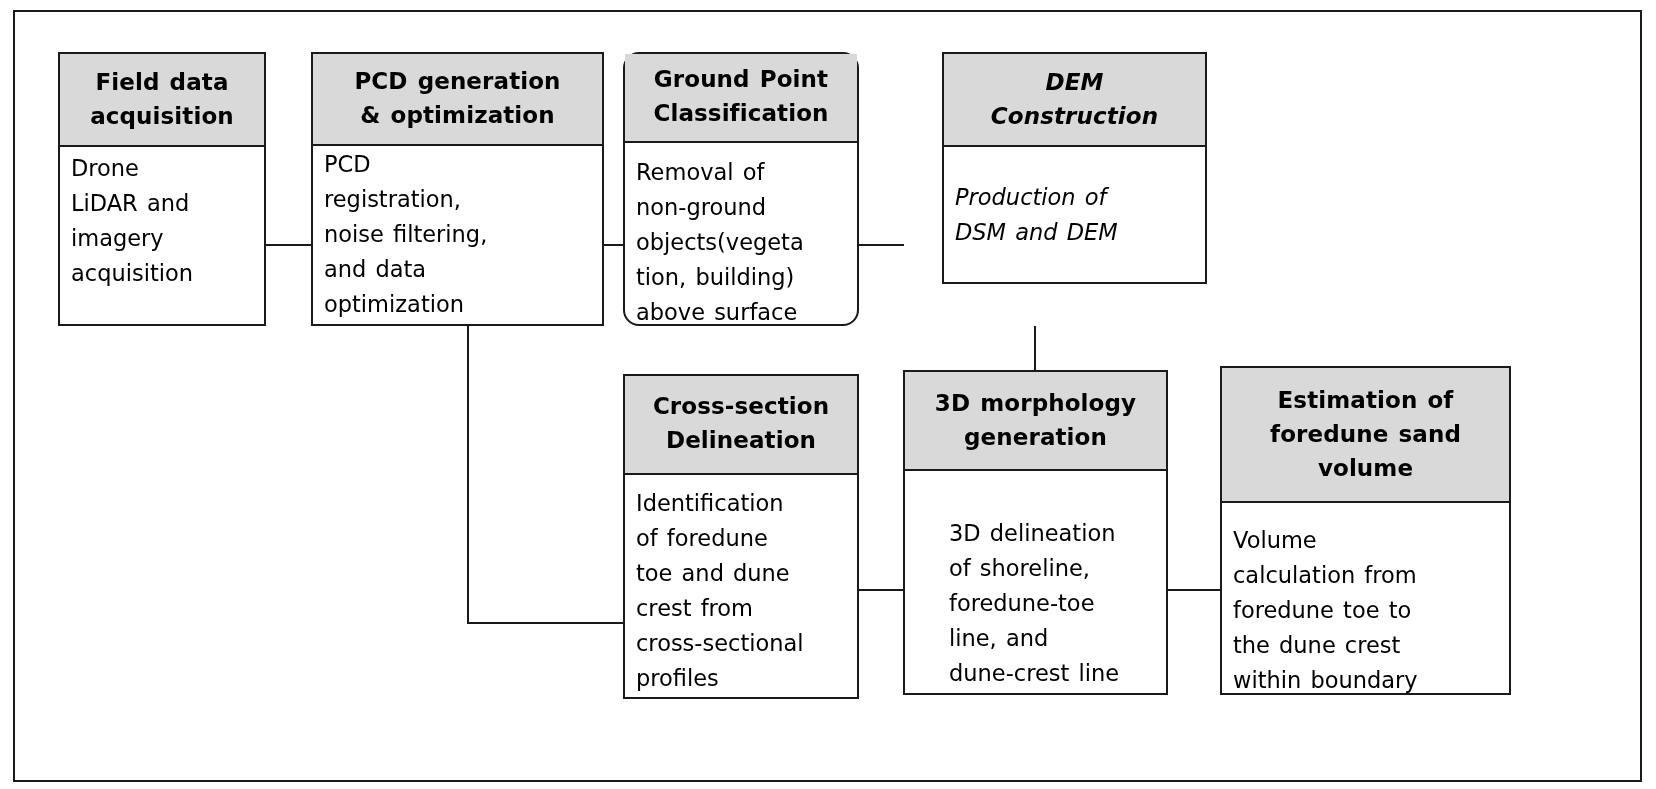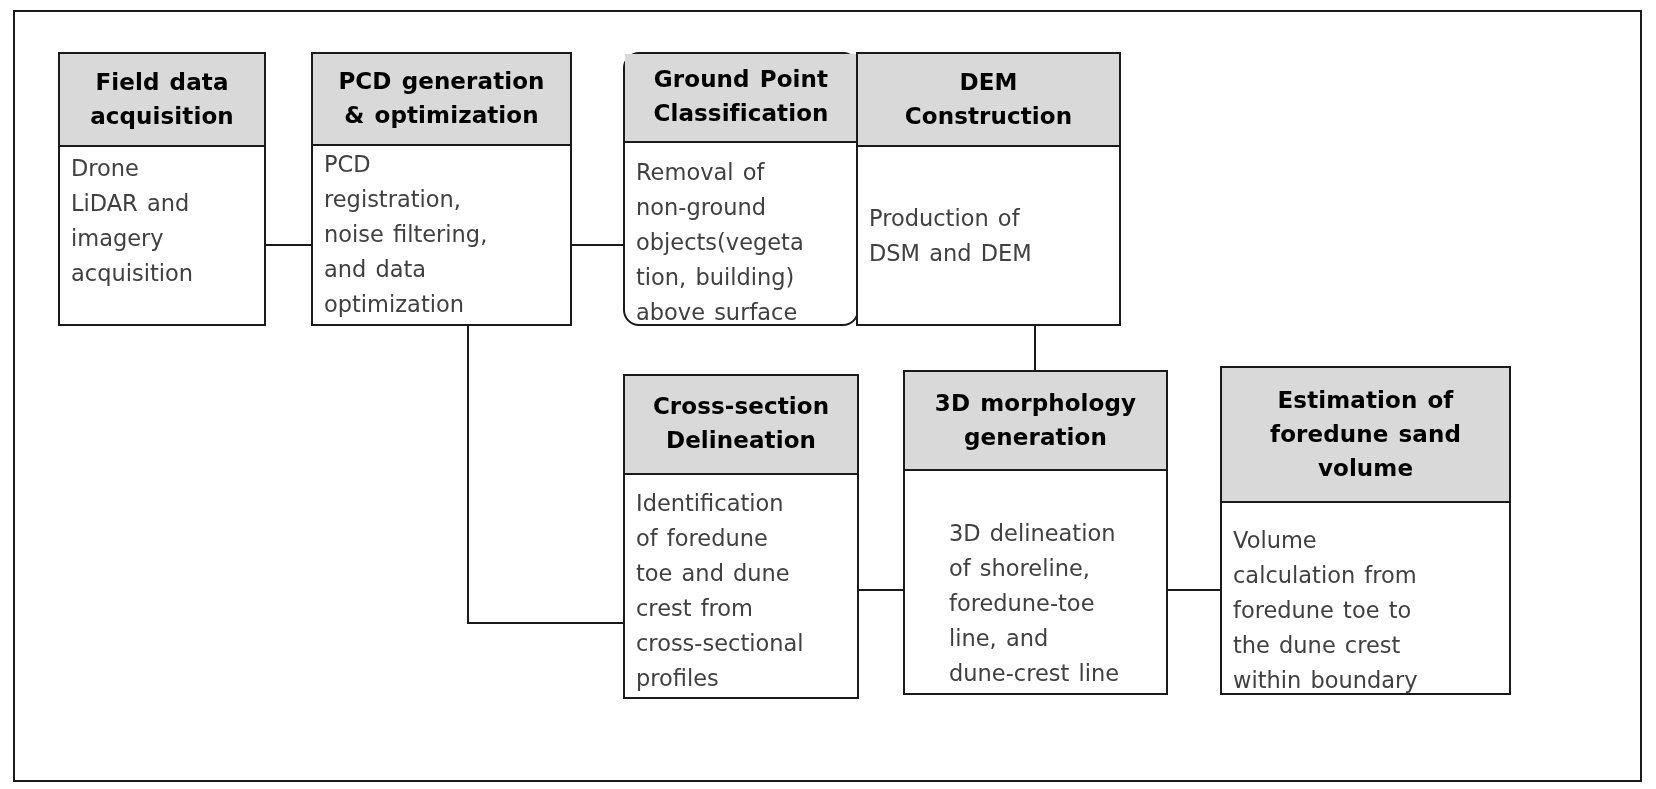--- a/index.html
+++ b/index.html
@@ -62,21 +62,21 @@
     padding: 6px 4px 8px 4px;
     letter-spacing: 0.1px;
     word-spacing: 2px;
   }
   .node-header span { display: block; width: 100%; }
   .node-body {
     box-sizing: border-box;
     flex: 1 1 auto;
     font-size: 22.5px;
     line-height: 35px;
-    color: #404040;
+    color: #000000;
     padding: 4px 11px 4px 11px;
     word-spacing: 2px;
     text-align: left;
     white-space: pre-line;
     overflow: hidden;
   }
   .node-body.vcenter {
     display: flex;
     align-items: center;
     border-radius: 12px;
@@ -111,21 +111,21 @@
     <div class="node-header" style="height:93px;">
       <span style="white-space: pre-line;">Field data
 acquisition</span>
     </div>
     <div class="node-body vtop">Drone
 LiDAR and
 imagery
 acquisition</div>
   </div>
 
-  <div class="node" style="left:311px; top:52px; width:261px; height:274px;">
+  <div class="node" style="left:311px; top:52px; width:293px; height:274px;">
     <div class="node-header" style="height:93px;">
       <span style="white-space: pre-line;">PCD generation
 &amp; optimization</span>
     </div>
     <div class="node-body vtop" style="padding-top:1px;">PCD
 registration,
 noise filtering,
 and data
 optimization</div>
   </div>
@@ -135,21 +135,21 @@
       <span style="white-space: pre-line;">Ground Point
 Classification</span>
     </div>
     <div class="node-body vtop" style="padding-top:12px;">Removal of
 non-ground
 objects(vegeta
 tion, building)
 above surface</div>
   </div>
 
-  <div class="node" style="left:856px; top:52px; width:265px; height:274px;">
+  <div class="node" style="left:942px; top:52px; width:265px; height:232px;font-style:italic;">
     <div class="node-header" style="height:93px;">
       <span style="white-space: pre-line;">DEM
 Construction</span>
     </div>
     <div class="node-body vcenter">Production of
 DSM and DEM</div>
   </div>
 
   <div class="node" style="left:623px; top:374px; width:236px; height:325px;">
     <div class="node-header" style="height:100px;">

